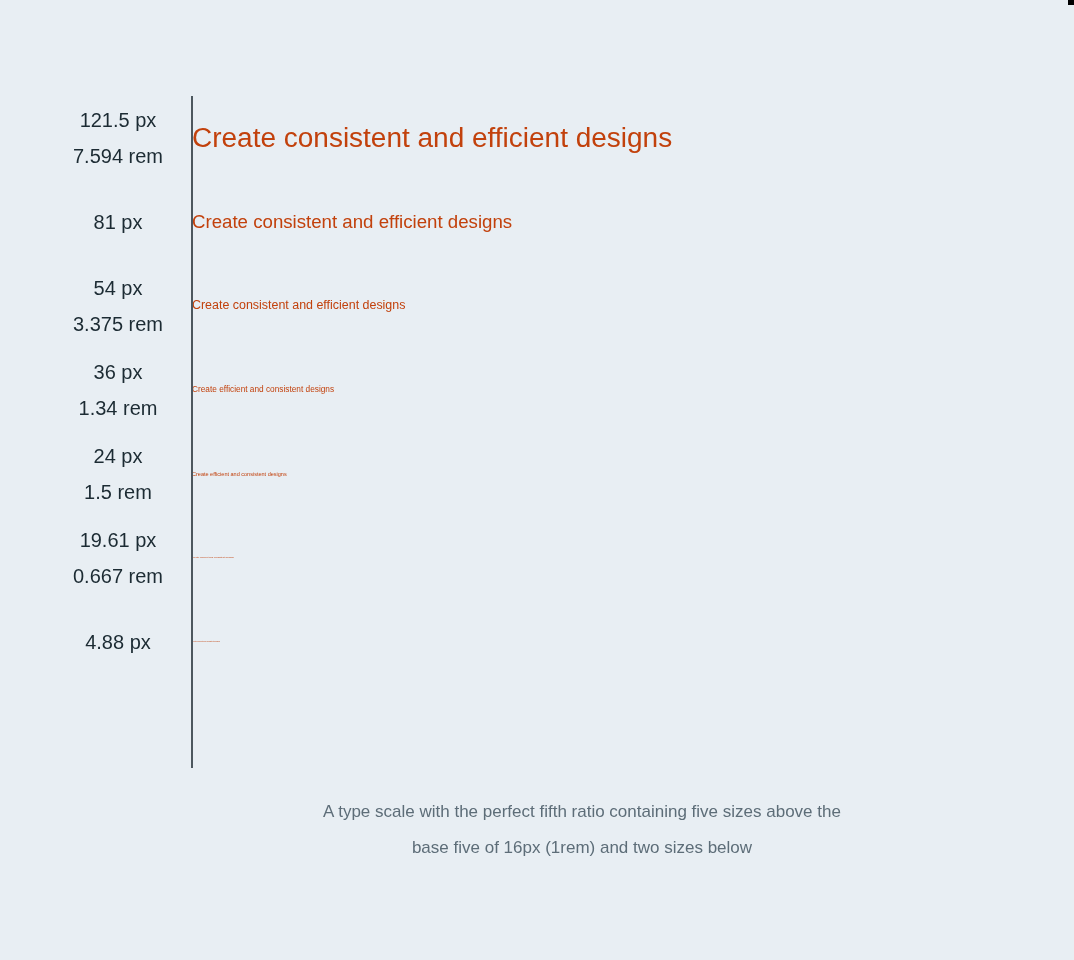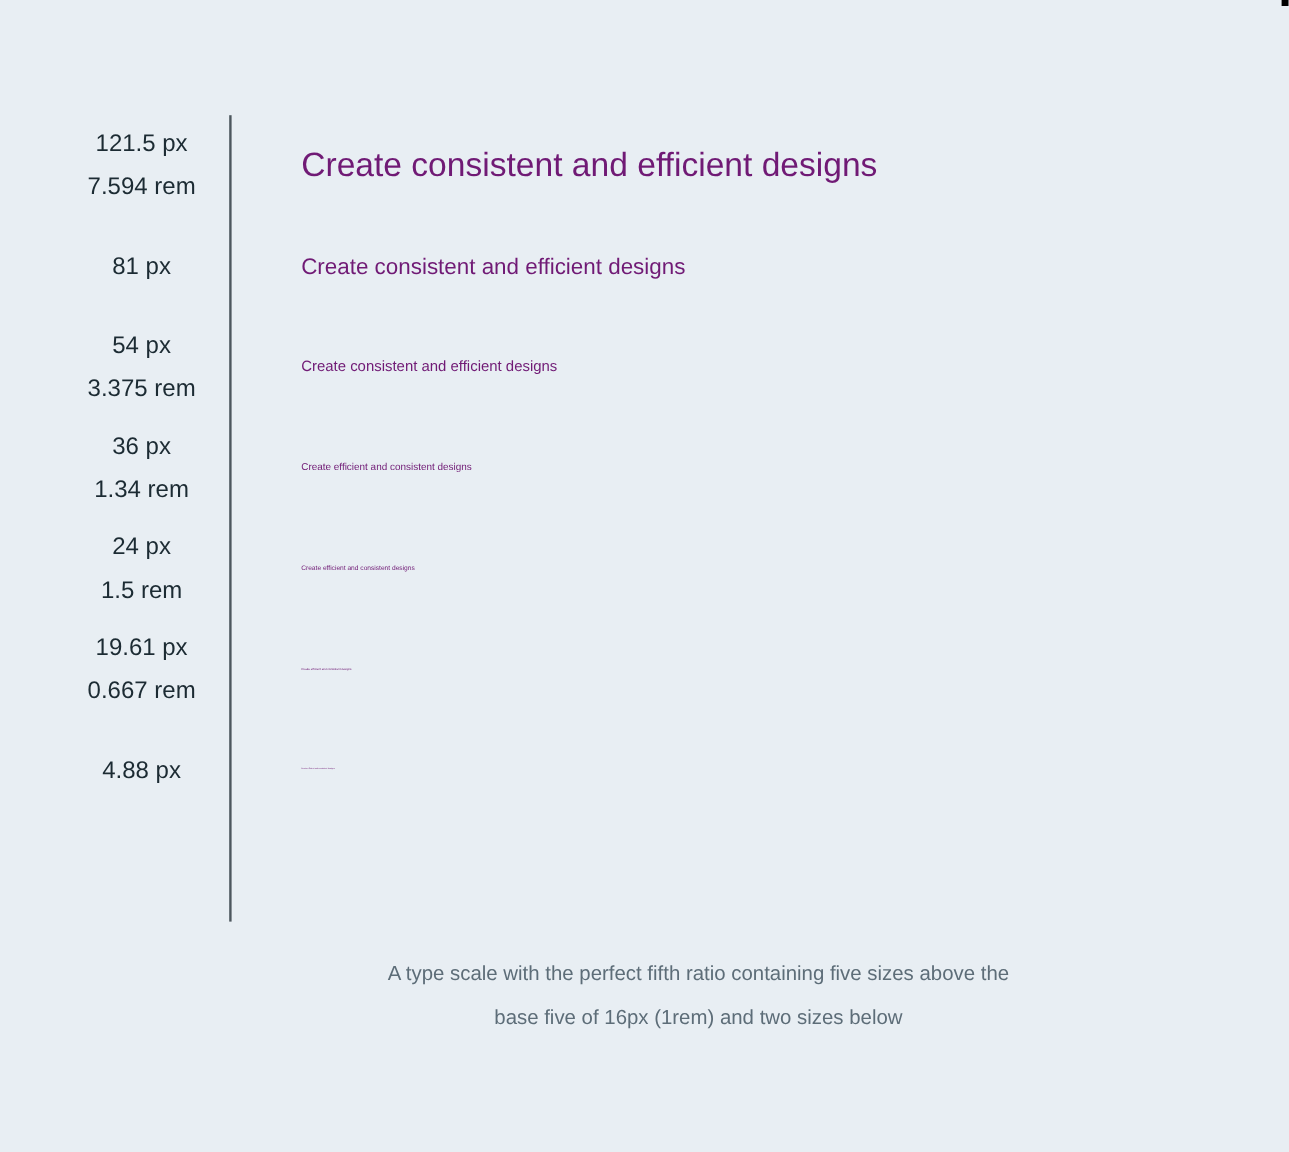--- a/index.html
+++ b/index.html
@@ -40,22 +40,21 @@
   .labels {
     width: 192px;
     padding-left: 44px;
     text-align: center;
     color: #1c2b33;
     font-size: 20px;
     line-height: 36px;
     flex: 0 0 192px;
   }
   .sample {
-    margin-left: 59px;
-    color: #701a75;
+    color: #c2410c;
     white-space: nowrap;
     line-height: 1.1;
   }
   .caption {
     position: absolute;
     top: 794px;
     left: 0;
     width: 100%;
     text-align: center;
     color: #5d6d78;

